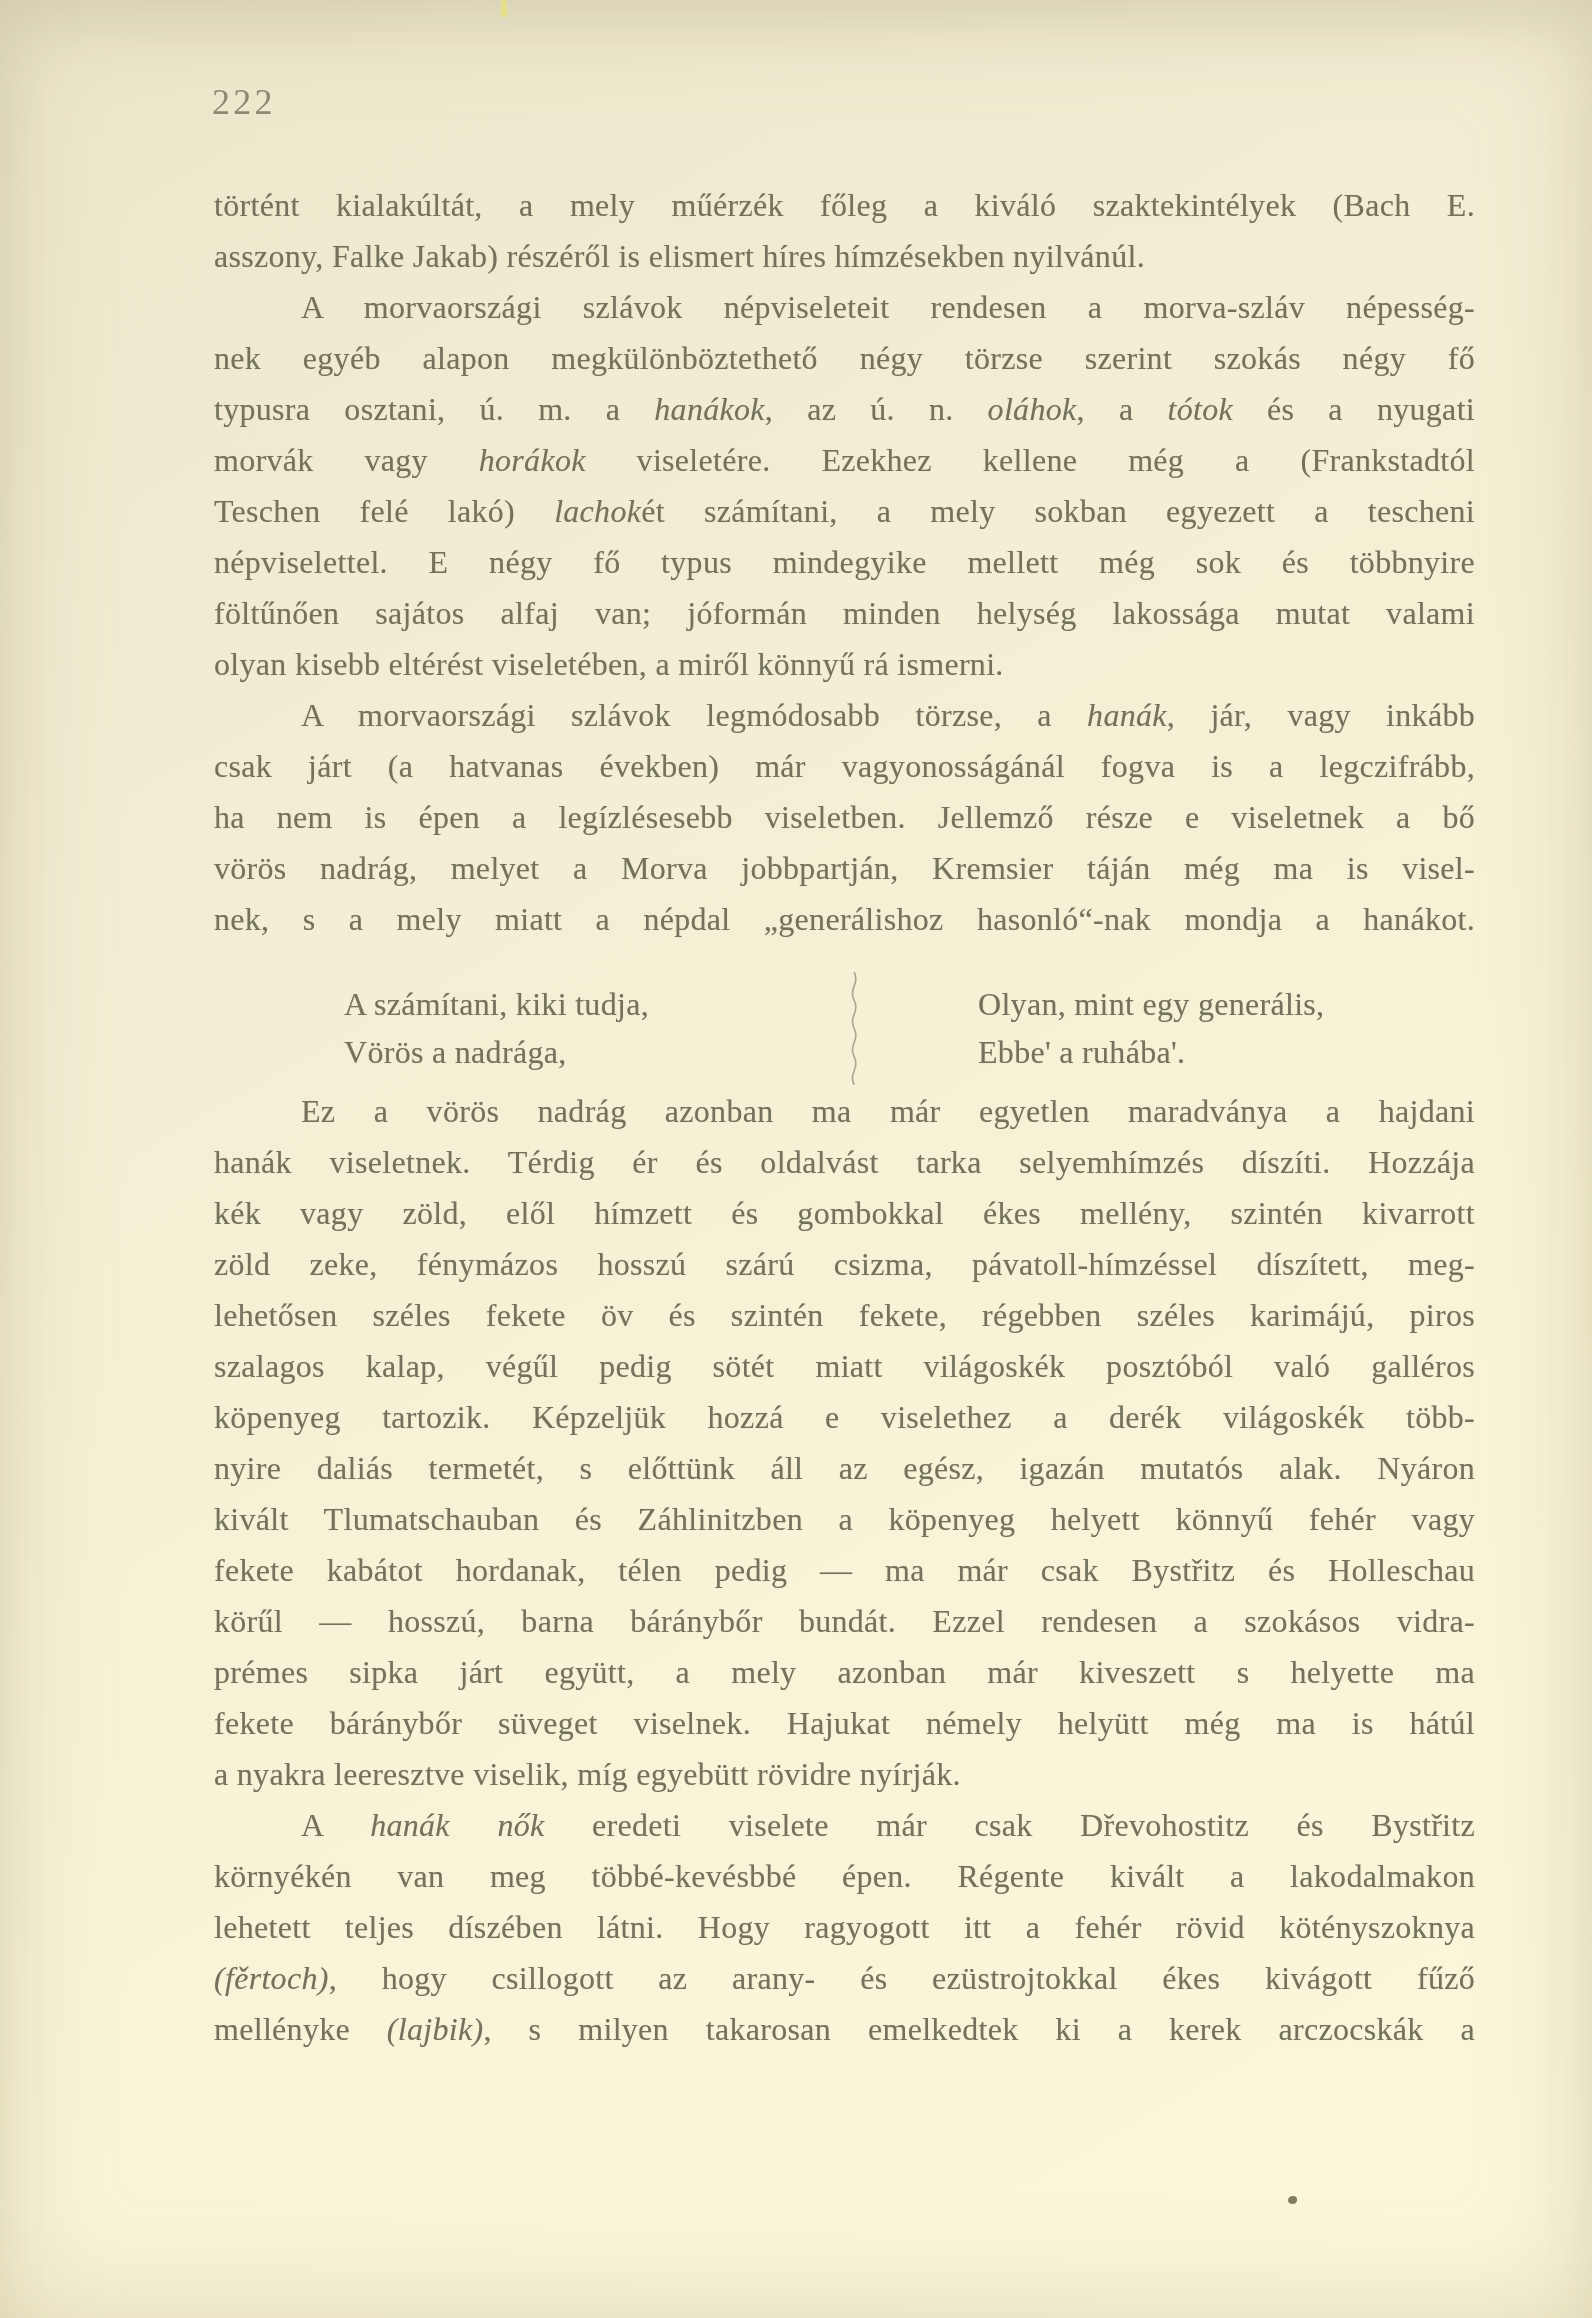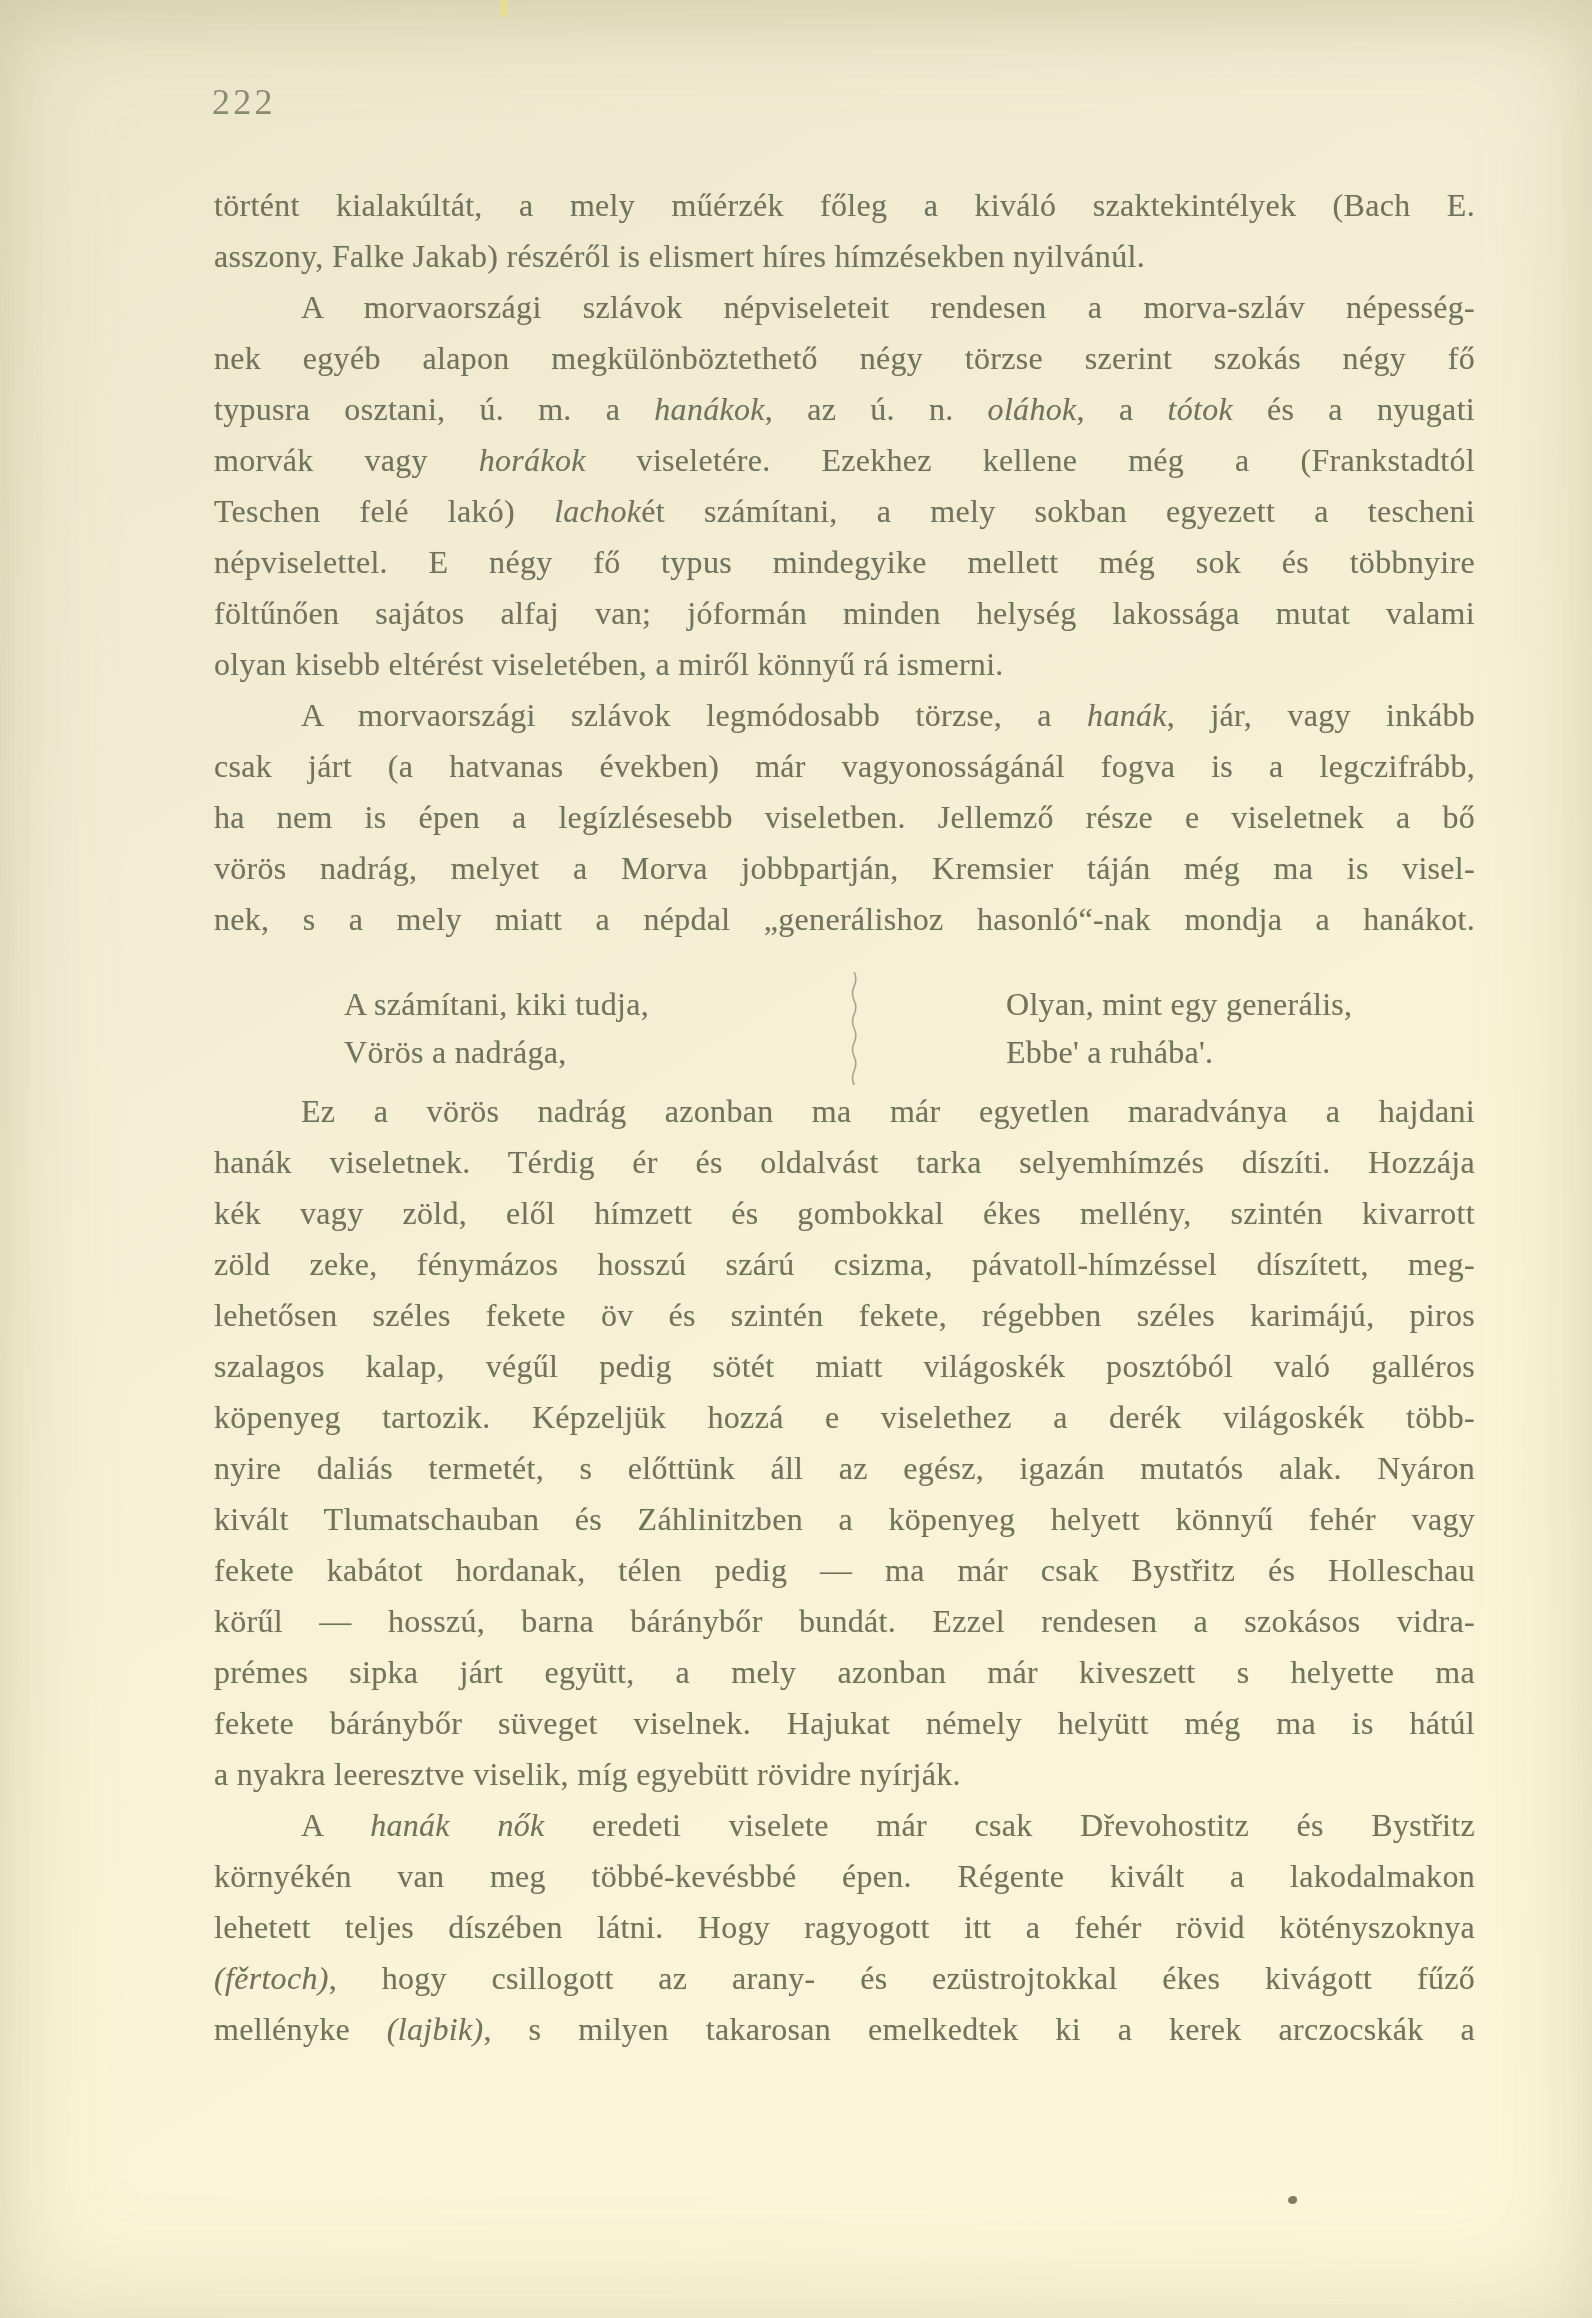--- a/index.html
+++ b/index.html
@@ -43,21 +43,21 @@
   .line i{font-style:italic;}
   .verse{
     position:relative;
     height:96px;
     margin-top:35px;
     margin-bottom:10px;
     font-size:32px;
   }
   .vcol{position:absolute;top:0;white-space:nowrap;}
   .vcol.vleft{left:130px;}
-  .vcol.vright{left:764px;margin-left:28px;}
+  .vcol.vright{left:764px;}
   .vline{line-height:48px;}
   .vdiv{position:absolute;left:636px;top:-8.3px;opacity:.8;}
   .ink-dot{
     position:absolute;left:1288px;top:2196px;
     width:9px;height:7.5px;border-radius:55% 45% 50% 50%;
     background:#6b6847;opacity:.85;
   }
   .streak{
     position:absolute;left:501px;top:0;
     width:5.8px;height:16.6px;border-radius:2.5px;

